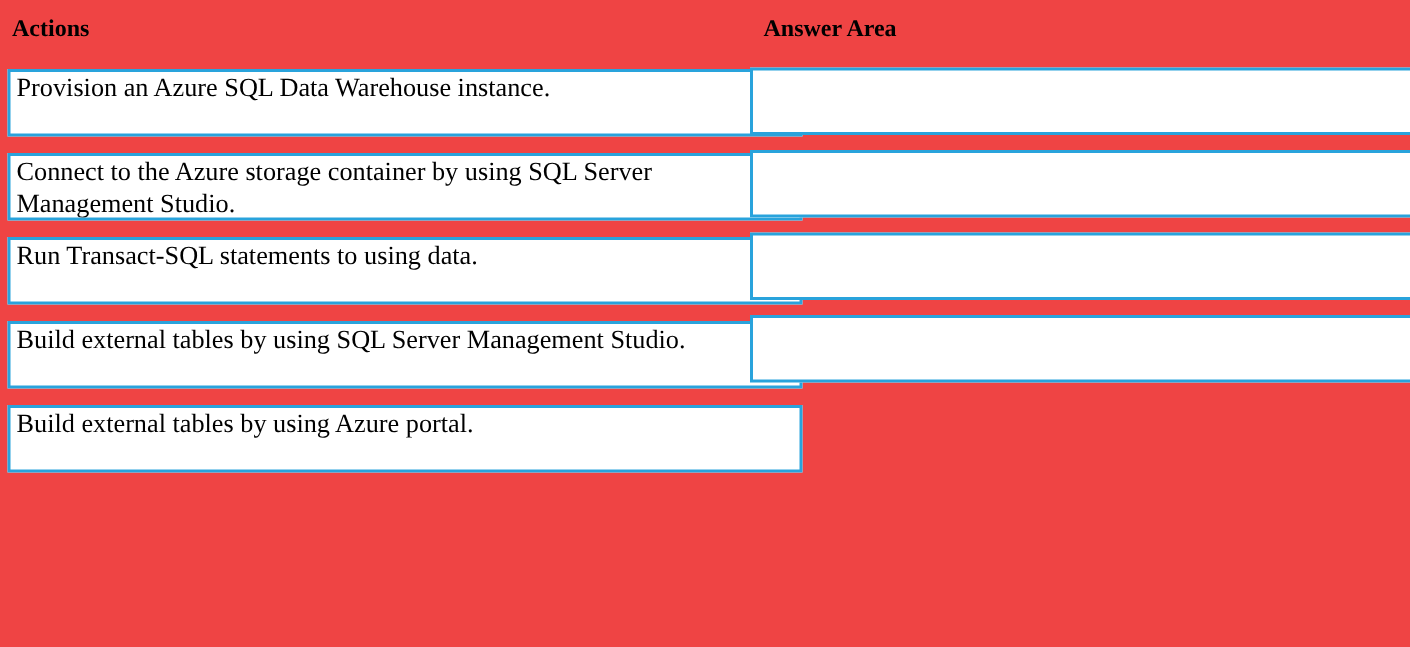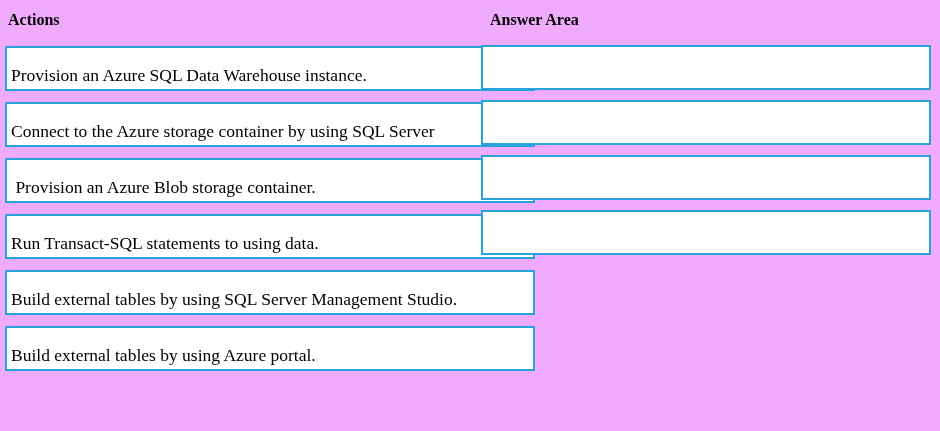--- a/index.html
+++ b/index.html
@@ -5,54 +5,54 @@
   html, body {
     margin: 0;
     padding: 0;
     background: #ffffff;
     font-family: "Liberation Serif", "DejaVu Serif", serif;
   }
   .canvas {
     position: relative;
     width: 940px;
     height: 431px;
-    background: #f0abfc;
+    background: #ef4444;
     overflow: hidden;
   }
   .col {
     position: absolute;
     top: 0;
   }
   .col-actions {
     left: 5px;
     width: 454px;
   }
   .col-answer {
-    left: 481px;
+    left: 500px;
     width: 390px;
   }
   .col-header {
     font-size: 16px;
     font-weight: bold;
     color: #000000;
     line-height: 20px;
     margin: 10px 0 0 3px;
   }
   .col-actions .col-header { margin-left: 3px; }
   .col-answer .col-header { margin-left: 9px; }
   .boxes-actions { margin-top: 16px; }
   .boxes-answer  { margin-top: 15px; }
   .action-box {
     box-sizing: border-box;
     width: 530px;
     height: 45px;
     border: 2px solid #29a3dc;
     background: #ffffff;
     margin-bottom: 11px;
-    padding: 17px 5px 0 4px;
+    padding: 0 5px 0 4px;
     overflow: hidden;
     cursor: move;
   }
   .action-box .label {
     font-size: 17.5px;
     line-height: 21px;
     color: #000000;
     white-space: pre-wrap;
   }
   .answer-slot {
@@ -72,23 +72,20 @@
   <div class="col col-actions">
     <div class="col-header">Actions</div>
     <div class="boxes-actions">
       <div class="action-box">
         <span class="label">Provision an Azure SQL Data Warehouse instance.</span>
       </div>
       <div class="action-box">
         <span class="label">Connect to the Azure storage container by using SQL Server Management Studio.</span>
       </div>
       <div class="action-box">
-        <span class="label"> Provision an Azure Blob storage container.</span>
-      </div>
-      <div class="action-box">
         <span class="label">Run Transact-SQL statements to using data.</span>
       </div>
       <div class="action-box">
         <span class="label">Build external tables by using SQL Server Management Studio.</span>
       </div>
       <div class="action-box">
         <span class="label">Build external tables by using Azure portal.</span>
       </div>
     </div>
   </div>

